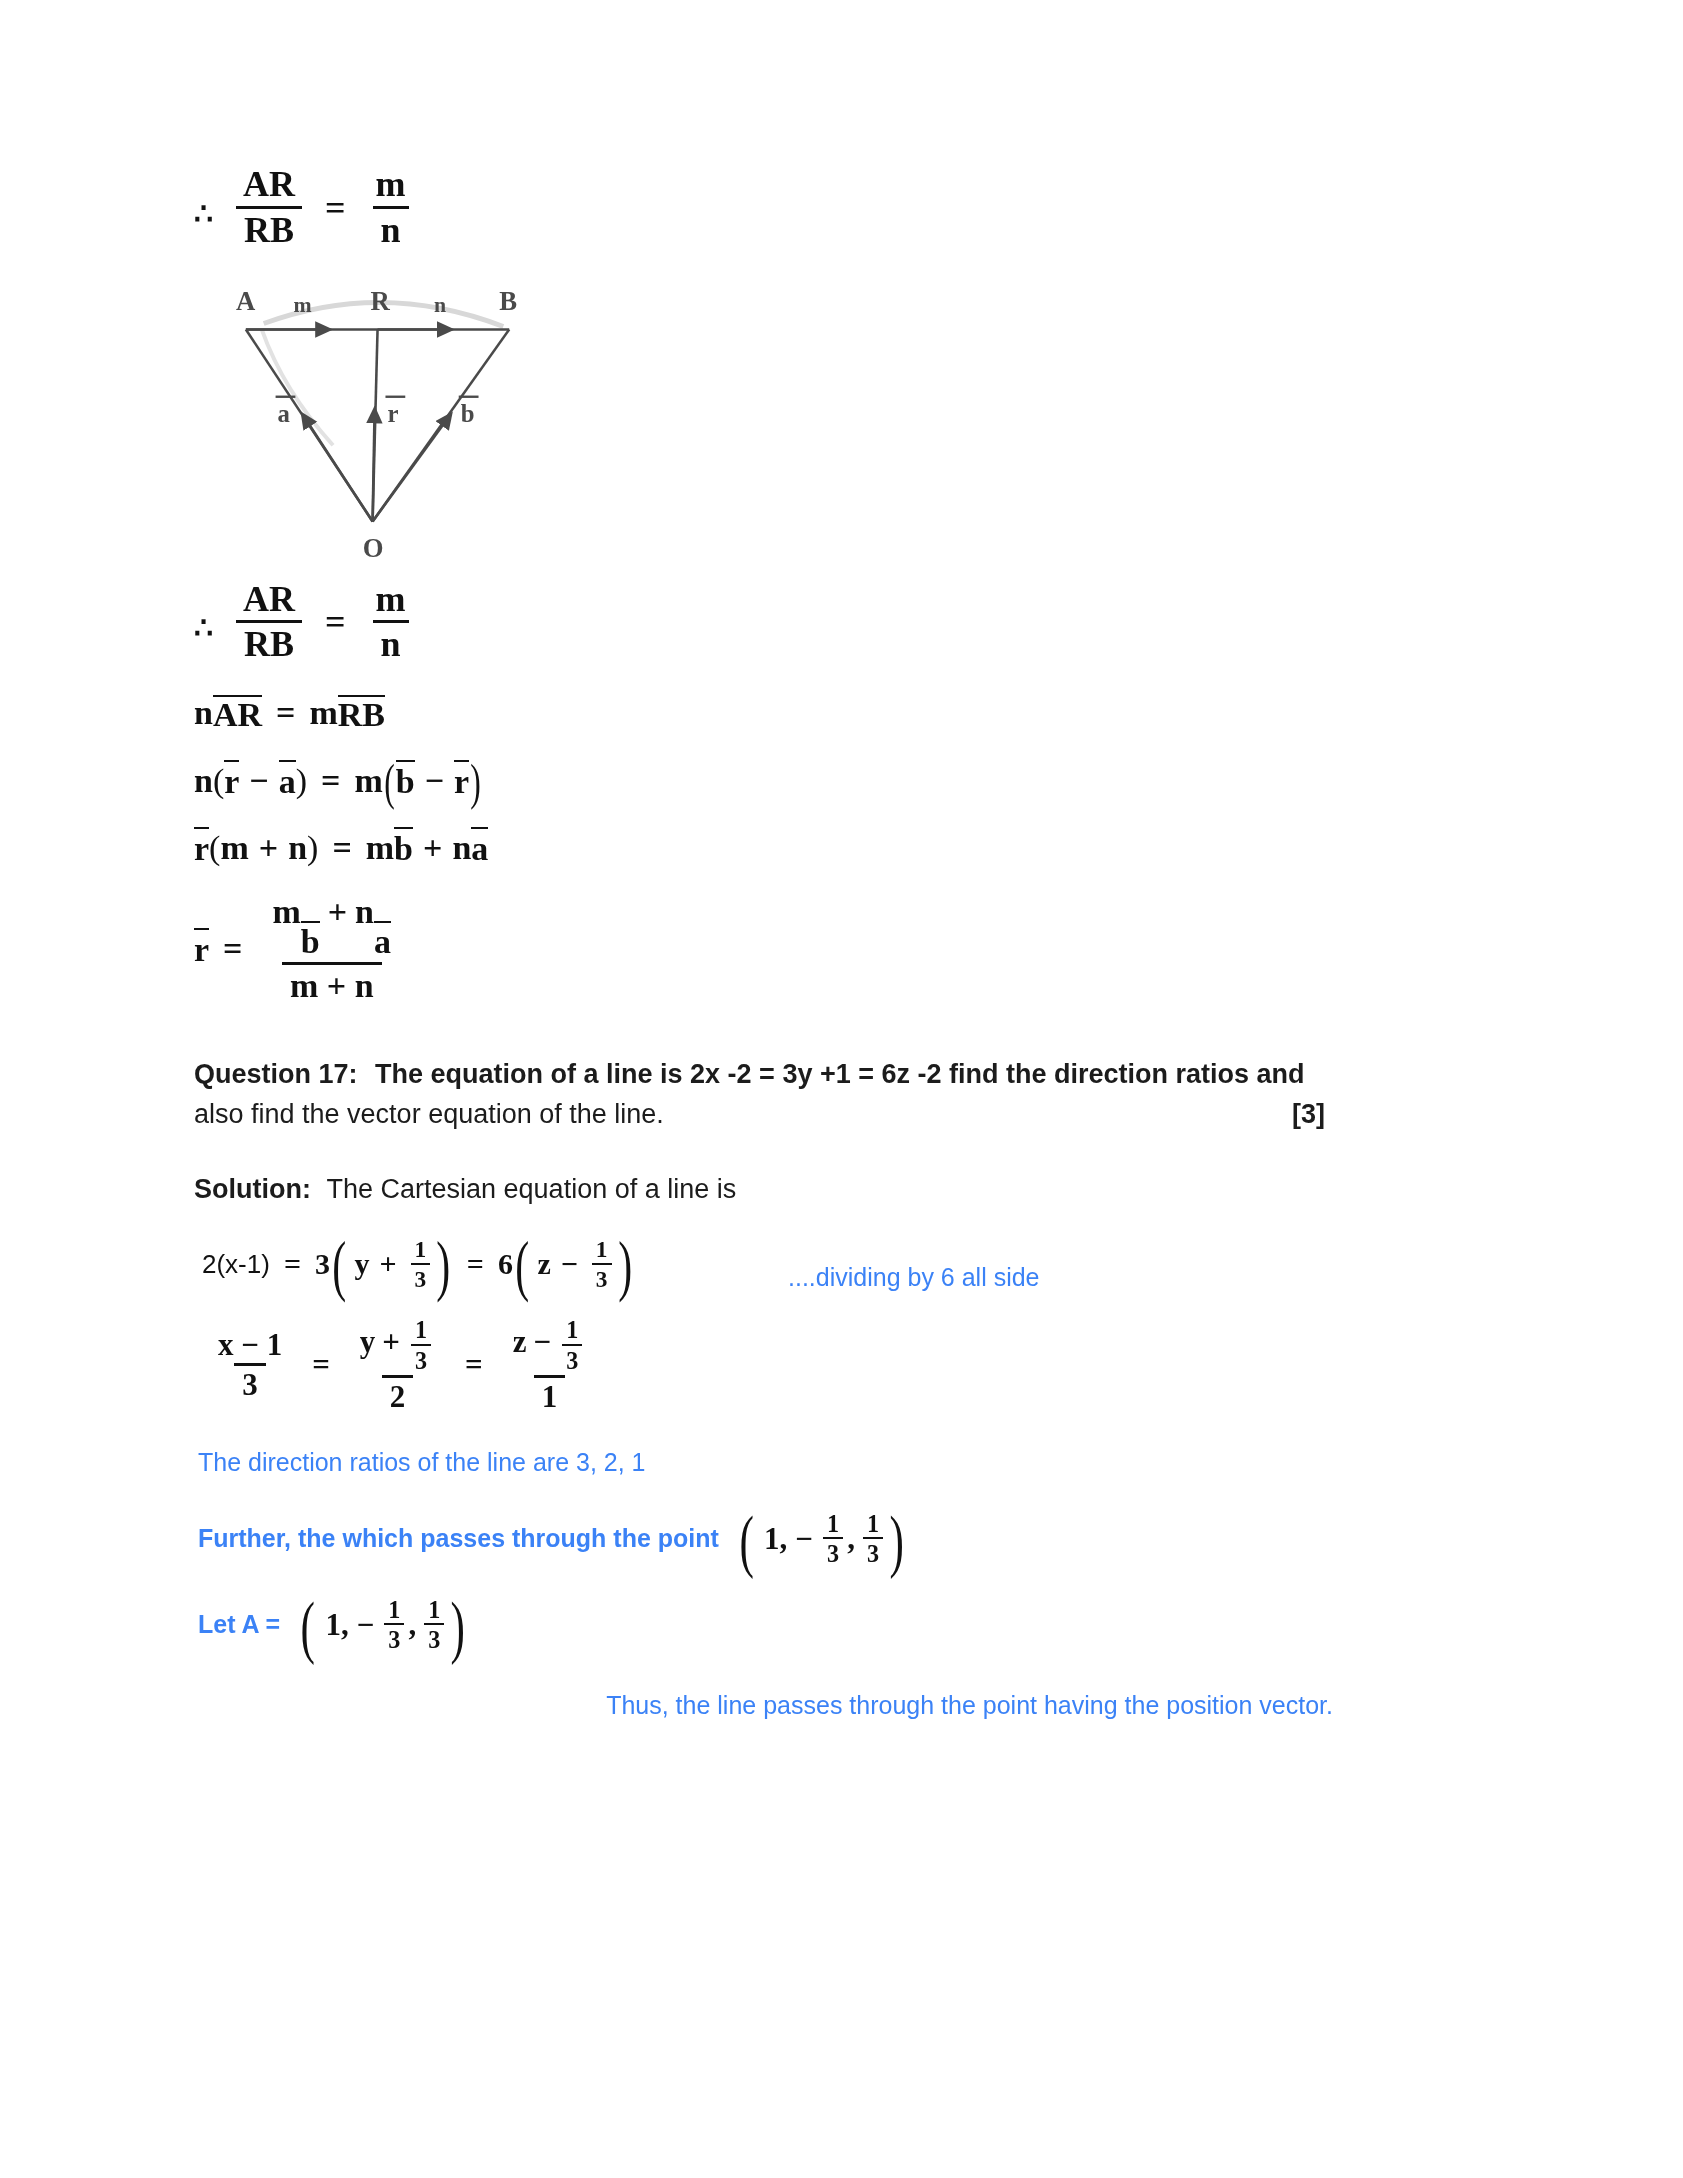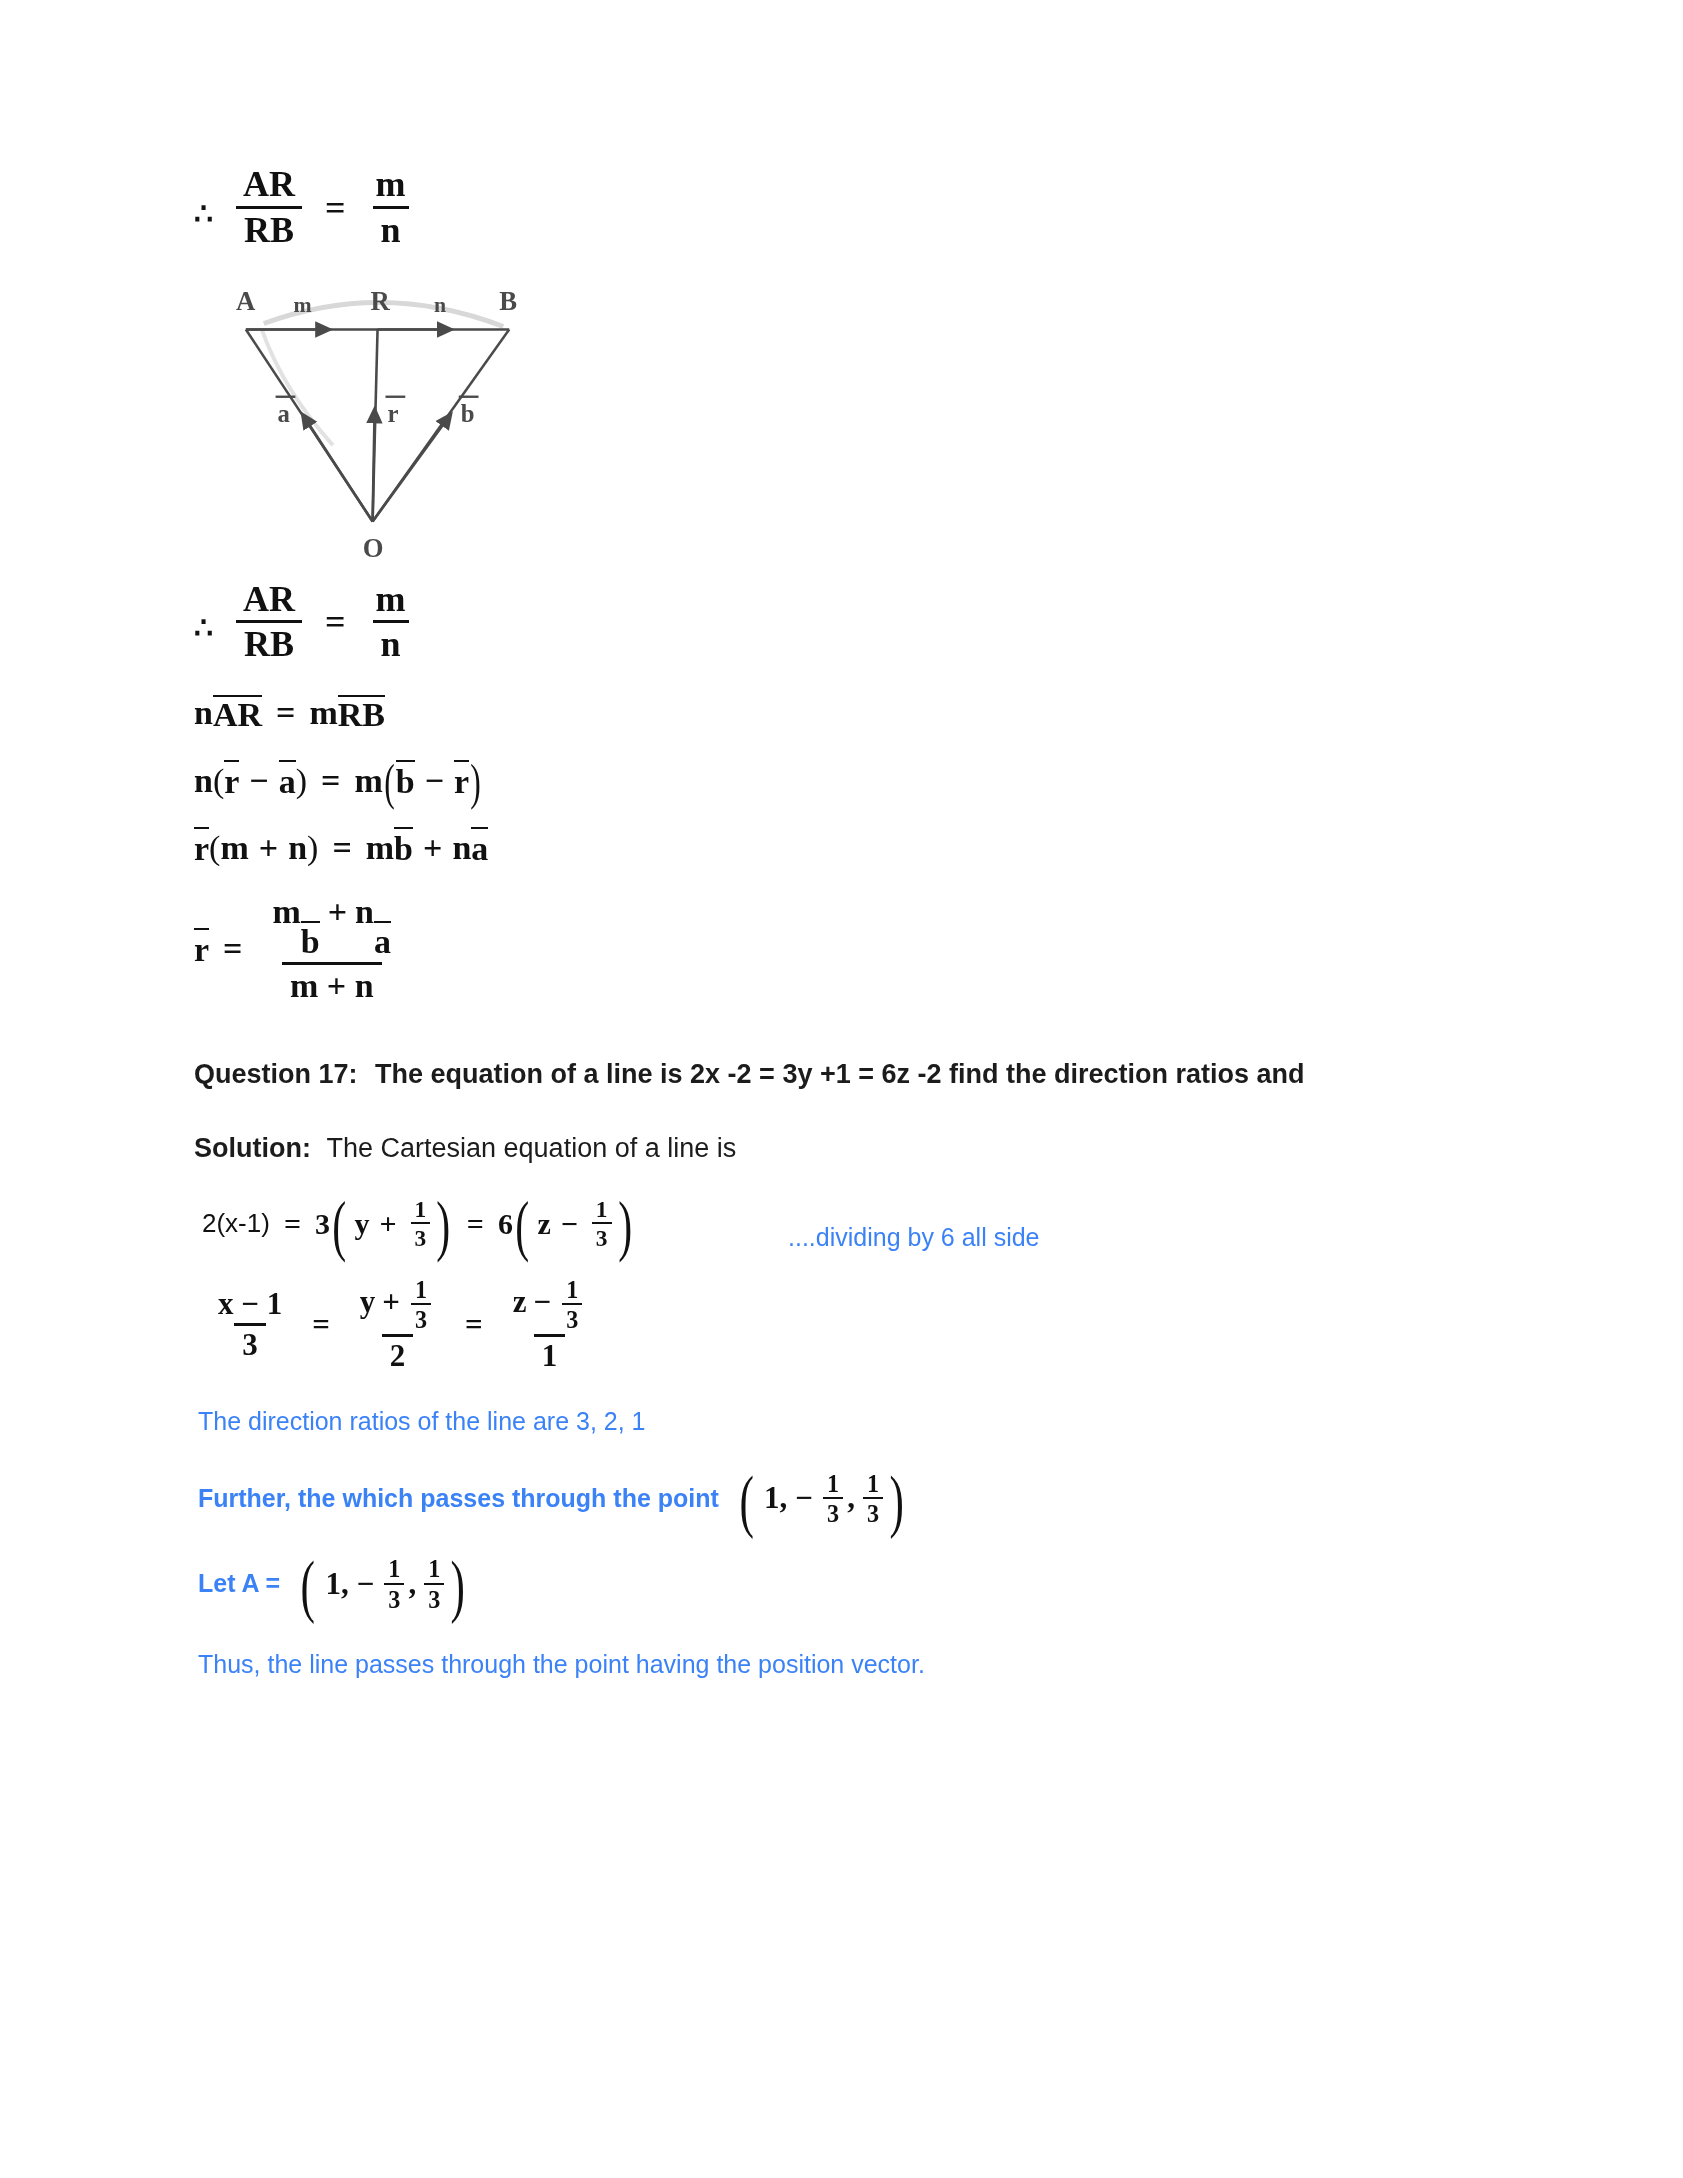--- a/index.html
+++ b/index.html
@@ -301,20 +301,24 @@
           <span class="den">m + n</span>
         </span>
       </div>
     </div>
 
     <div class="row bodytext" style="margin-top:50px;">
       <div>
         <b>Question 17:</b>
         <span style="margin-left:10px;font-weight:bold;">The equation of a line is 2x -2 = 3y +1 = 6z -2 find the direction ratios and</span>
       </div>
+      <div style="position:relative;">
+        <span>also find the vector equation of the line.</span>
+        <span style="position:absolute; right:8px; top:0; font-weight:bold;">[3]</span>
+      </div>
     </div>
 
     <div class="row bodytext" style="margin-top:34px;">
       <b>Solution:</b>
       <span style="margin-left:8px;">The Cartesian equation of a line is</span>
     </div>
 
 
     <div class="row" style="margin-top:28px; position:relative;">
       <div class="mathrow" style="font-size:30px; margin-left:8px;">
@@ -407,17 +411,17 @@
         </span>
         <span style="margin-right:4px;">,</span>
         <span class="sfrac">
           <span class="num">1</span>
           <span class="den">3</span>
         </span>
         <span class="bigparen">)</span>
       </div>
     </div>
 
-    <div class="row greytext" style="margin-top:34px; margin-left:4px;">Thus, the line passes through the point having the position vector.</div>
+    <div class="row greytext" style="margin-top:34px; margin-left:4px;text-align:right;">Thus, the line passes through the point having the position vector.</div>
 
   </div>
 </div>
 
 
 </body></html>

